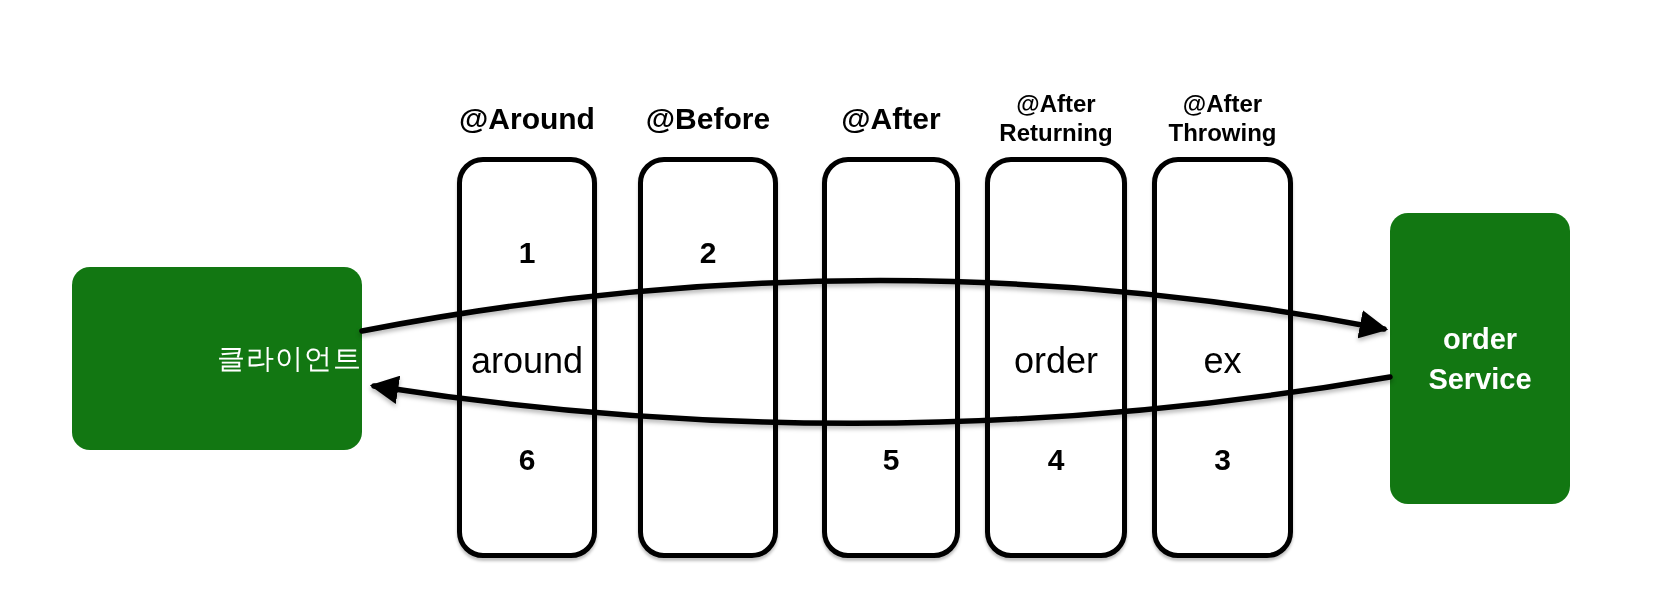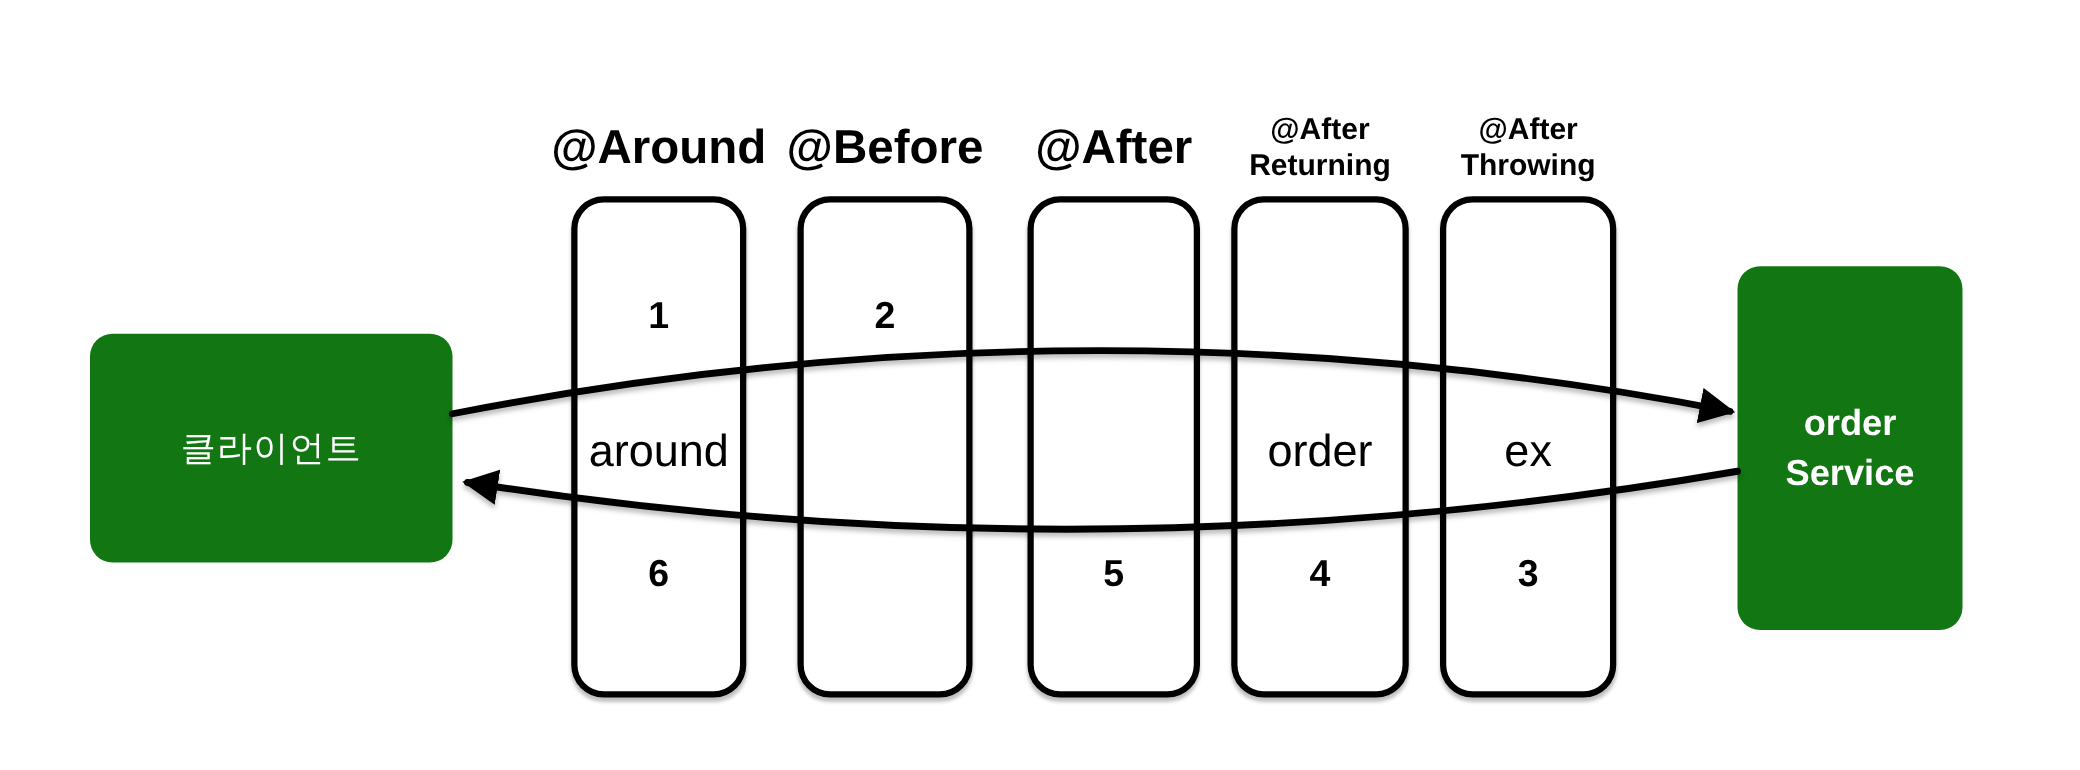--- a/index.html
+++ b/index.html
@@ -24,32 +24,32 @@
     color:var(--white);
     border-radius:18px;
     display:flex;
     flex-direction:column;
     align-items:center;
     justify-content:center;
     text-align:center;
   }
   .node.client{
     left:72px; top:267px; width:290px; height:183px;
-    font-size:28px; font-weight:500; letter-spacing:1px;
+    font-size:28px; font-weight:500; letter-spacing:1px;align-items:flex-end;
   }
   .node.service{
     left:1390px; top:213px; width:180px; height:291px;
     font-size:29px; font-weight:bold; line-height:40px;
   }
   
   .lane{ position:absolute; top:85px; }
   .lane-title{
     position:absolute; top:0; left:-30px; right:-30px; height:66px;
     display:flex; flex-direction:column; align-items:center; justify-content:center;
-    font-weight:bold; font-size:38px; line-height:29px; text-align:center;
+    font-weight:bold; font-size:30px; line-height:29px; text-align:center;
     white-space:nowrap;
   }
   .lane.small-title .lane-title{ font-size:24px; line-height:29px; }
   .lane-title span:empty{ display:none; }
   .lane-box{
     position:absolute; top:72px; left:0; width:100%; height:401px;
     box-sizing:border-box;
     border:5px solid var(--stroke);
     border-radius:26px;
     background:#fff;

